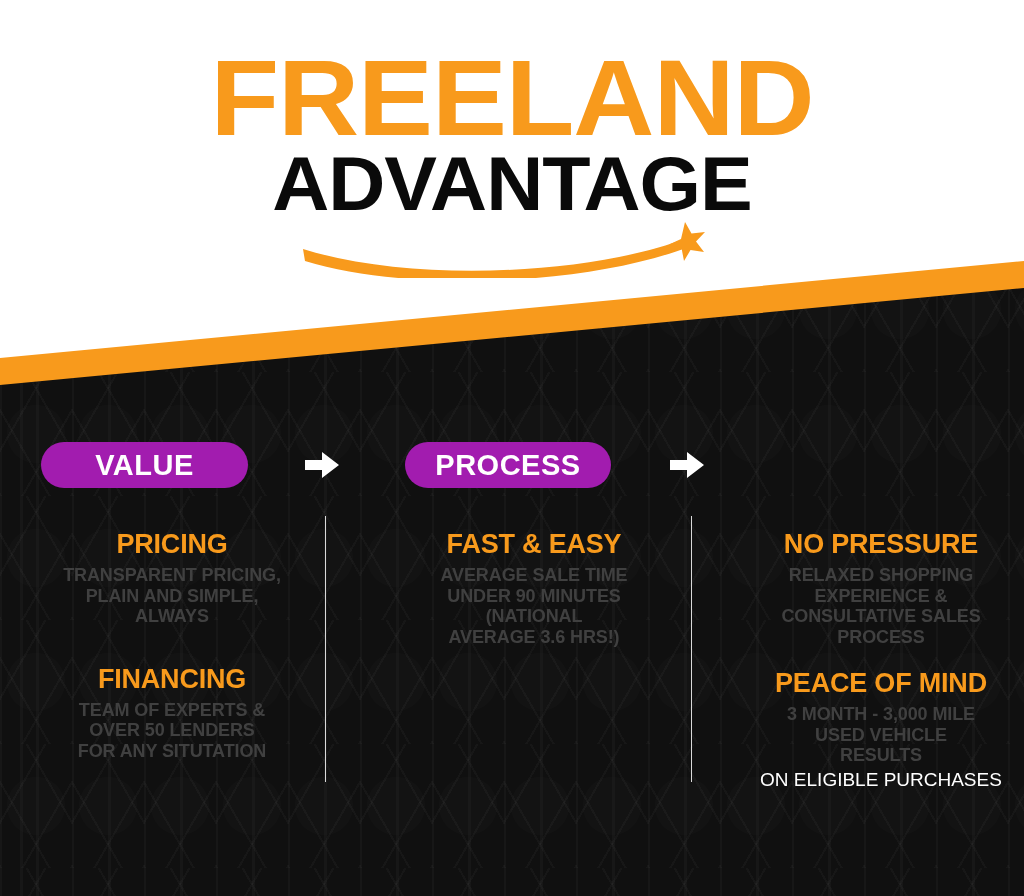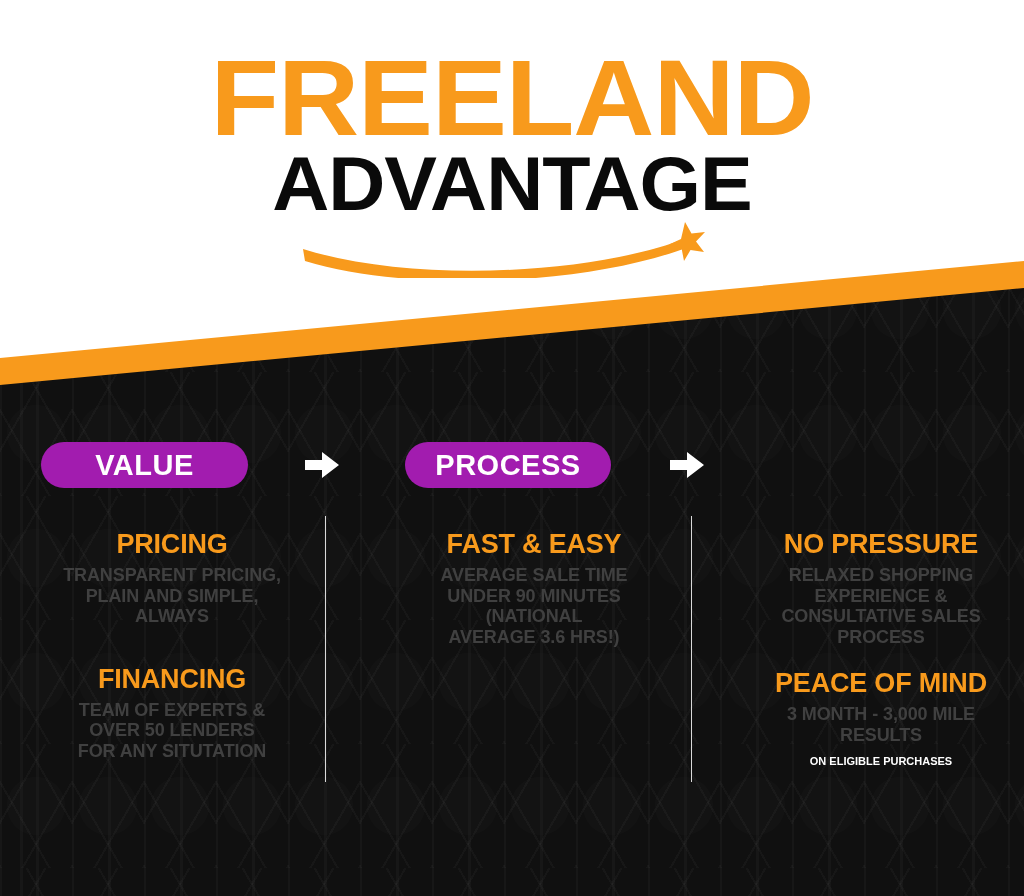--- a/index.html
+++ b/index.html
@@ -200,24 +200,24 @@
     font-weight: bold;
     font-size: 18px;
     line-height: 1.14;
     letter-spacing: -0.1px;
     margin: 0;
   }
   .block-body .line { display: block; }
 
   .block-note {
     color: #ffffff;
-    font-weight: bold;
-    font-size: 11px;
+    font-weight: normal;
+    font-size: 19px;
     line-height: 1.15;
-    margin: 10px 0 0 0;
+    margin: 3px 0 0 0;
   }
 
   
   .col-0 .block-financing { margin-top: 38px; }
   .col-1 .block-convenience { margin-top: 20px; }
   .col-2 .block-peace { margin-top: 22px; }
 </style>
 </head>
 <body>
 
@@ -295,20 +295,21 @@
           <span class="line">RELAXED SHOPPING</span>
           <span class="line">EXPERIENCE &amp;</span>
           <span class="line">CONSULTATIVE SALES</span>
           <span class="line">PROCESS</span>
         </p>
       </div>
       <div class="block block-peace">
         <p class="block-title">PEACE OF MIND</p>
         <p class="block-body">
           <span class="line">3 MONTH - 3,000 MILE</span>
+          <span class="line">USED VEHICLE</span>
           <span class="line">RESULTS</span>
         </p>
         <p class="block-note">ON ELIGIBLE PURCHASES</p>
       </div>
     </div>
 
   </div>
 </div>
 
 </body></html>

